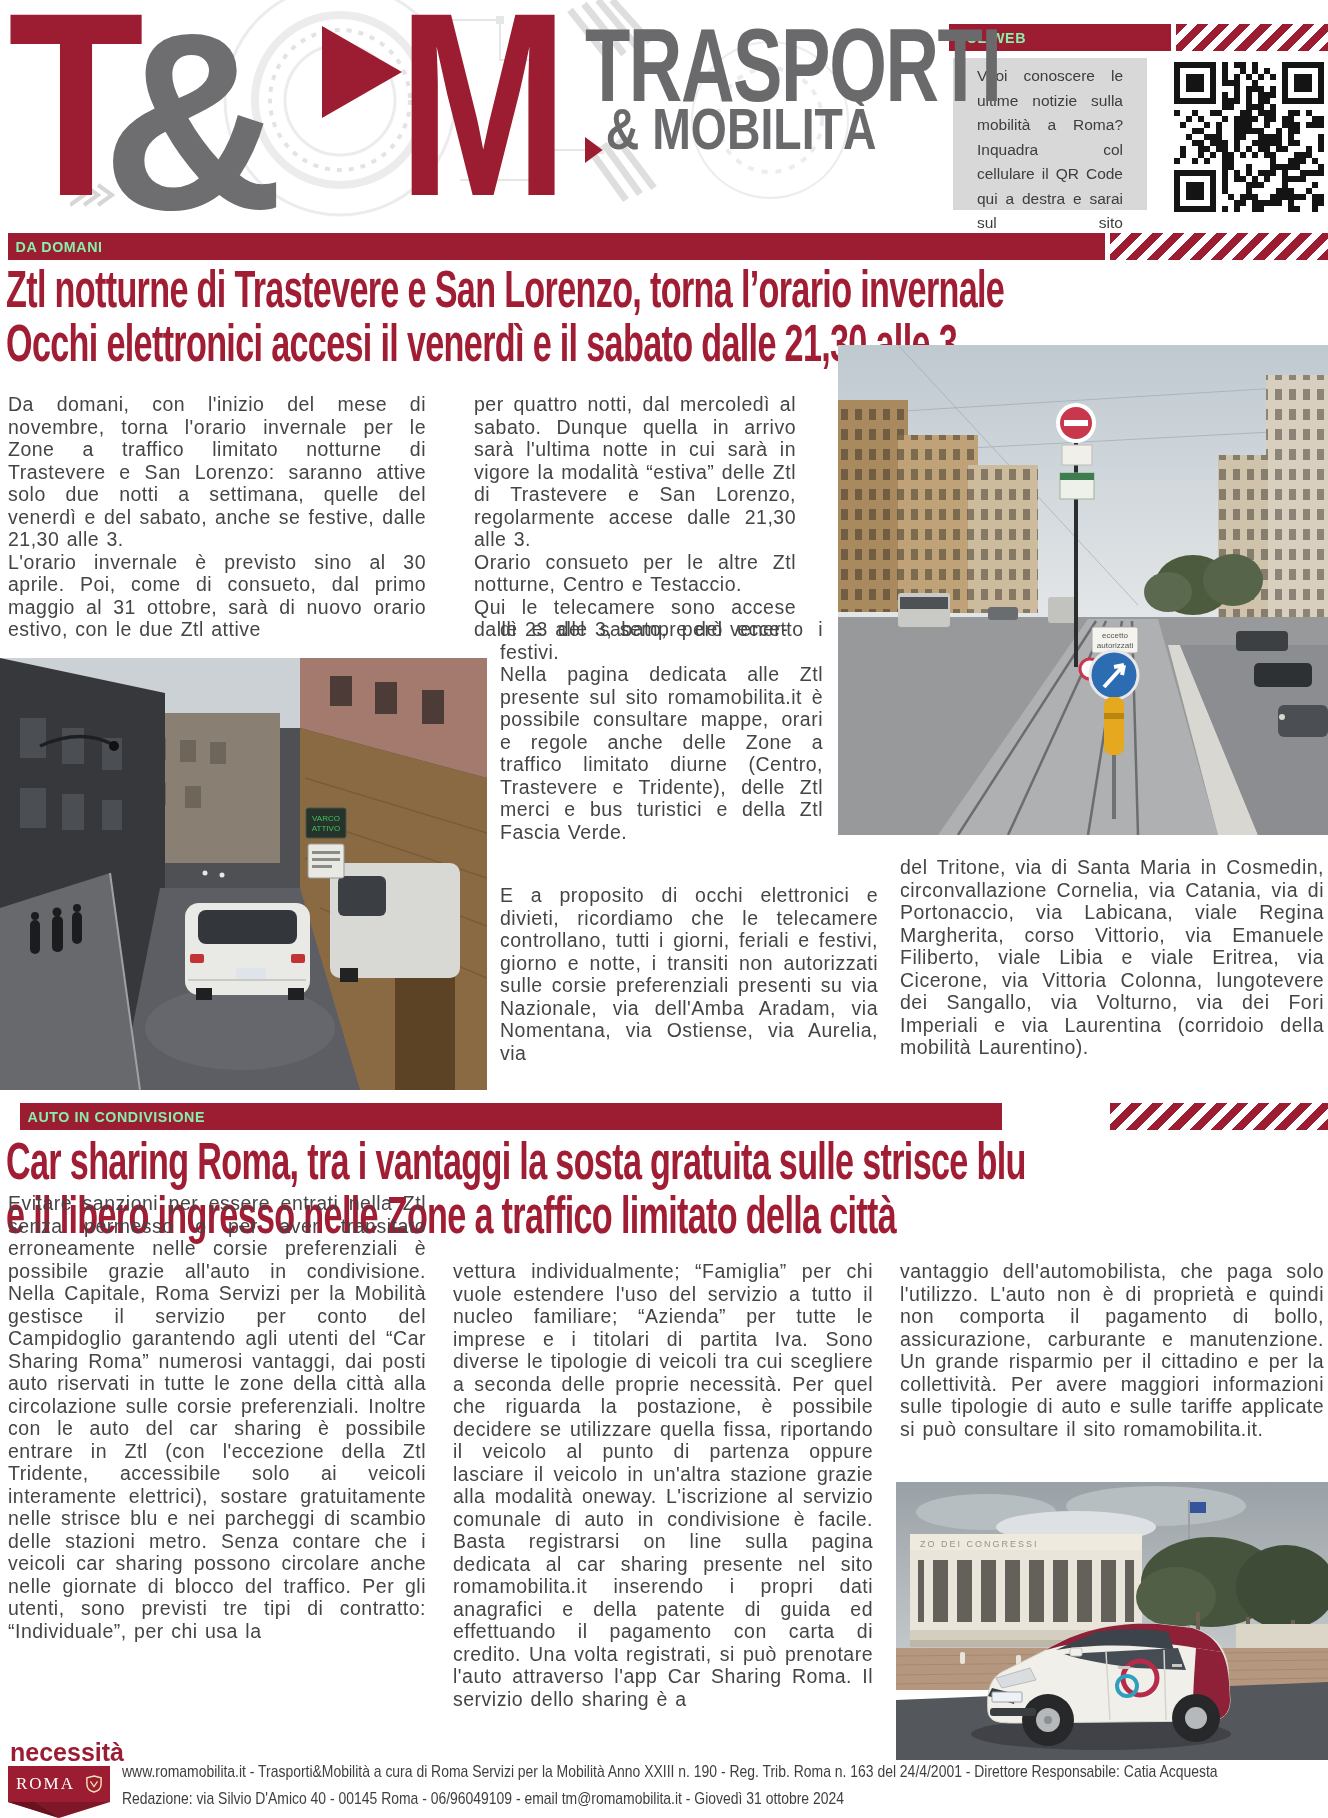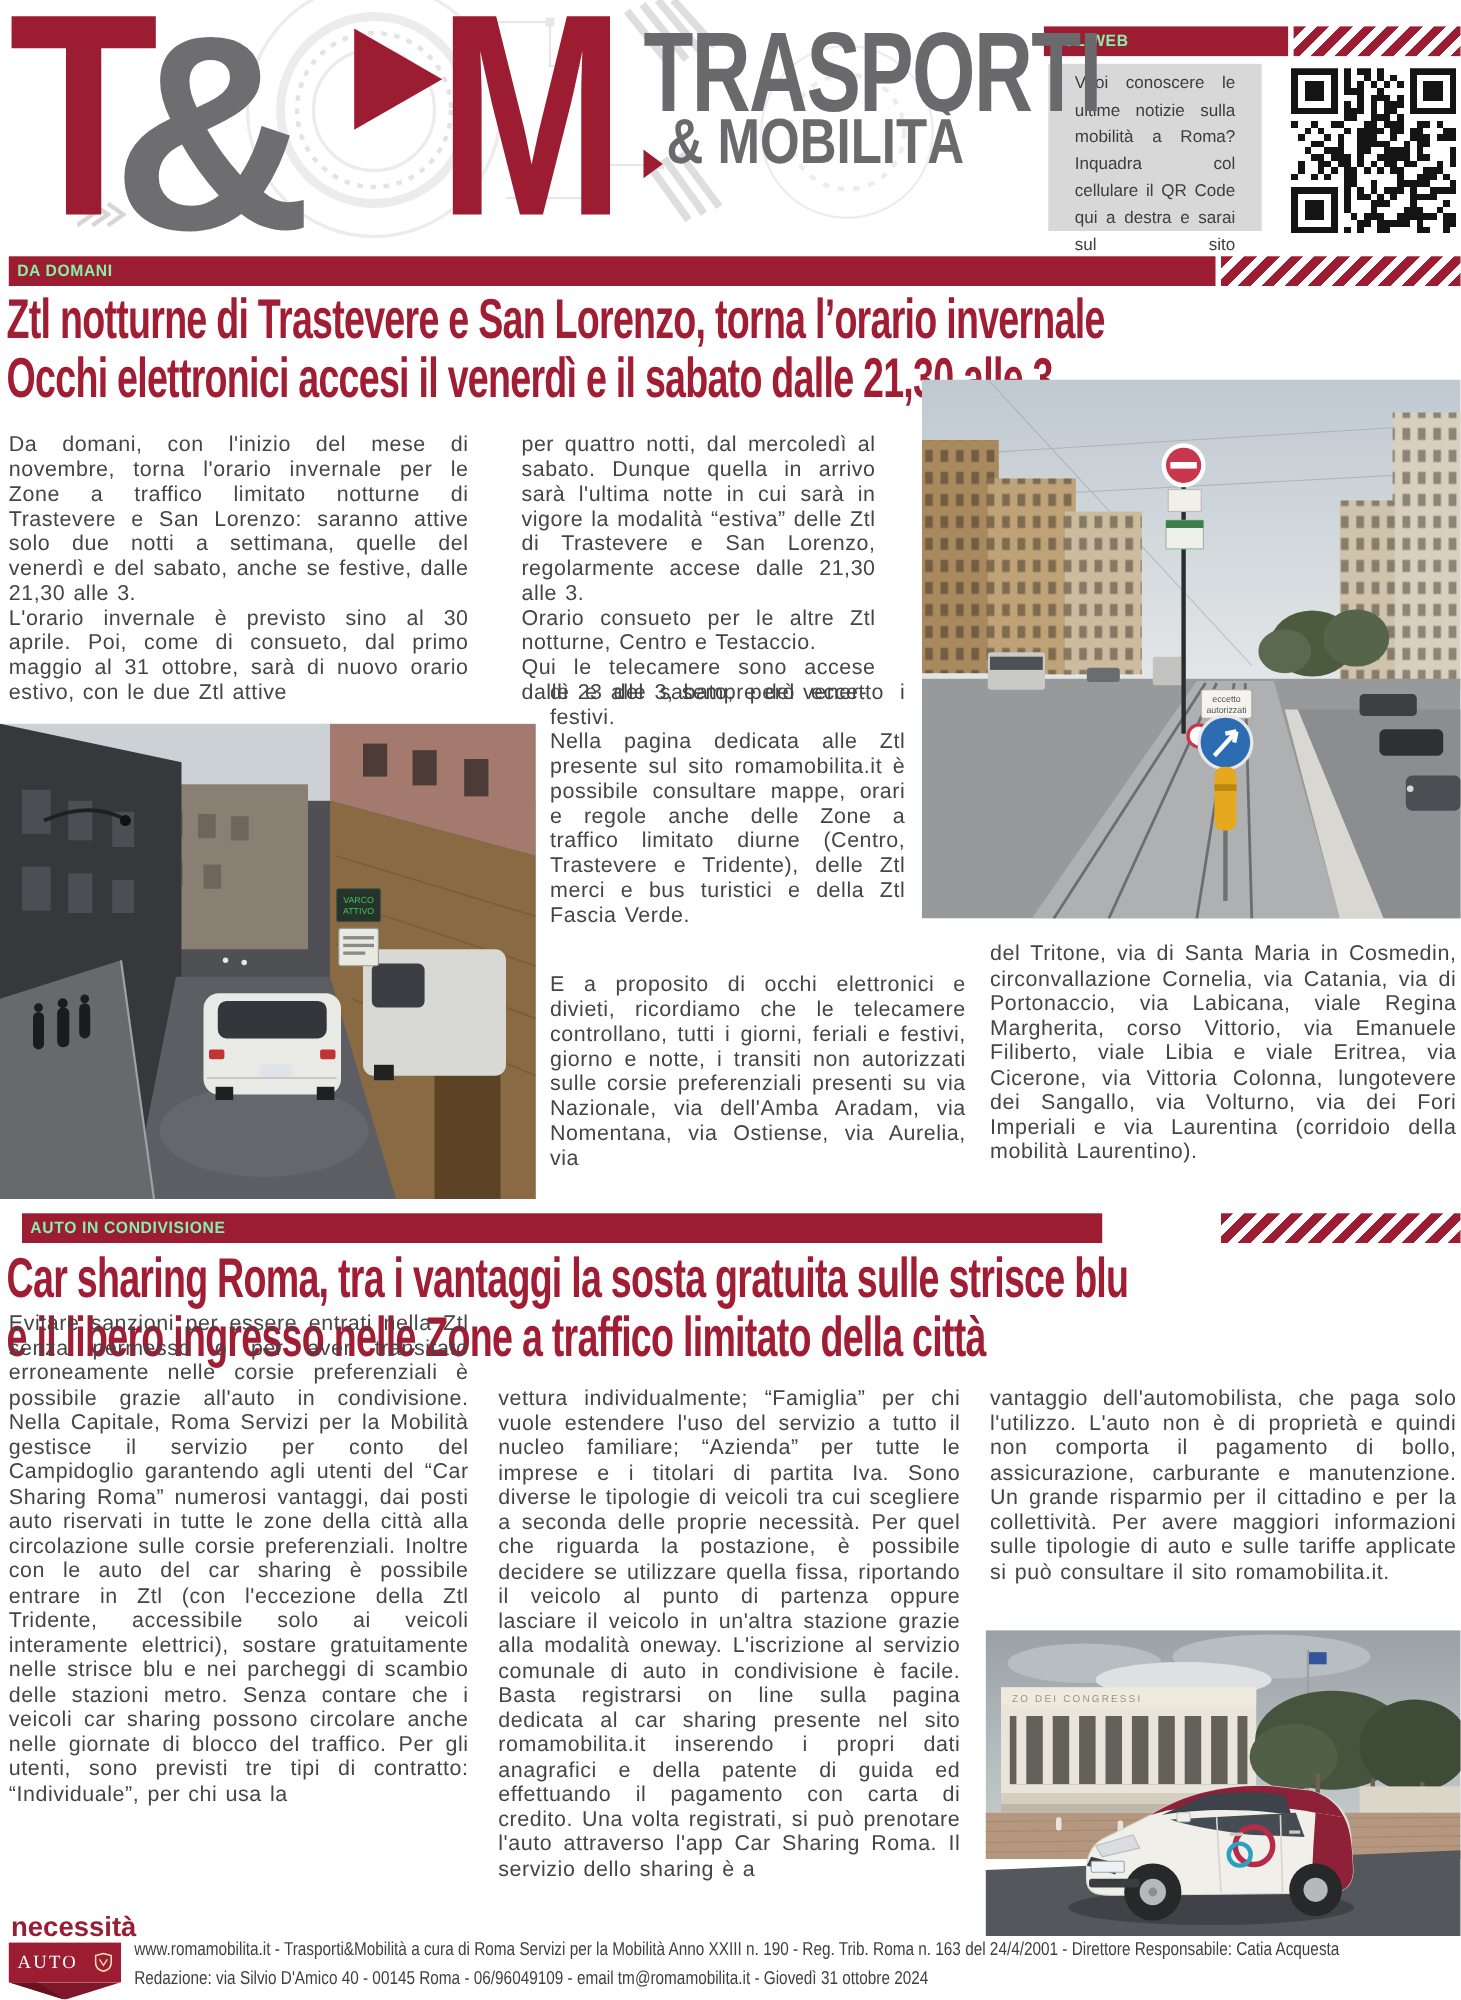--- a/index.html
+++ b/index.html
@@ -609,21 +609,21 @@
       <circle cx="244" cy="196" r="17" fill="none" stroke="#b52b49" stroke-width="5"></circle>
       <circle cx="231" cy="204" r="10" fill="none" stroke="#2f9fbe" stroke-width="4"></circle>
       <rect x="174" y="166" width="12" height="8" rx="2" fill="#f0efe9" stroke="#c5c4bd"></rect>
       <rect x="222" y="184" width="12" height="3" fill="#c9c8c1"></rect>
         <rect x="276" y="182" width="10" height="3" fill="#c9c8c1"></rect>
     </g>
   </svg>
 
   <div class="foot-brand">necessità</div>
   <div class="foot-badge">
-    <span class="roma">AUTO</span>
+    <span class="roma">ROMA</span>
     <svg width="16" height="20" viewBox="0 0 18 20">
       <path d="M9,1 L17,3 V10 C17,15 13,18 9,19 C5,18 1,15 1,10 V3 Z" fill="none" stroke="#f3e3b3" stroke-width="1.6"></path>
       <path d="M5,7 L9,13 L13,7" fill="none" stroke="#f3e3b3" stroke-width="1.4"></path>
     </svg>
   </div>
   <svg class="abs" style="left:8px;top:1802px;" width="102" height="16" viewBox="0 0 102 16">
     <polygon points="0,0 102,0 51,16" fill="#7e1728"></polygon>
     <polygon points="0,0 26,0 51,16" fill="#69121f"></polygon>
   </svg>
   <div class="foot-line" style="top:1762px;">www.romamobilita.it - Trasporti&amp;Mobilità a cura di Roma Servizi per la Mobilità Anno XXIII n. 190 - Reg. Trib. Roma n. 163 del 24/4/2001 - Direttore Responsabile: Catia Acquesta</div>

